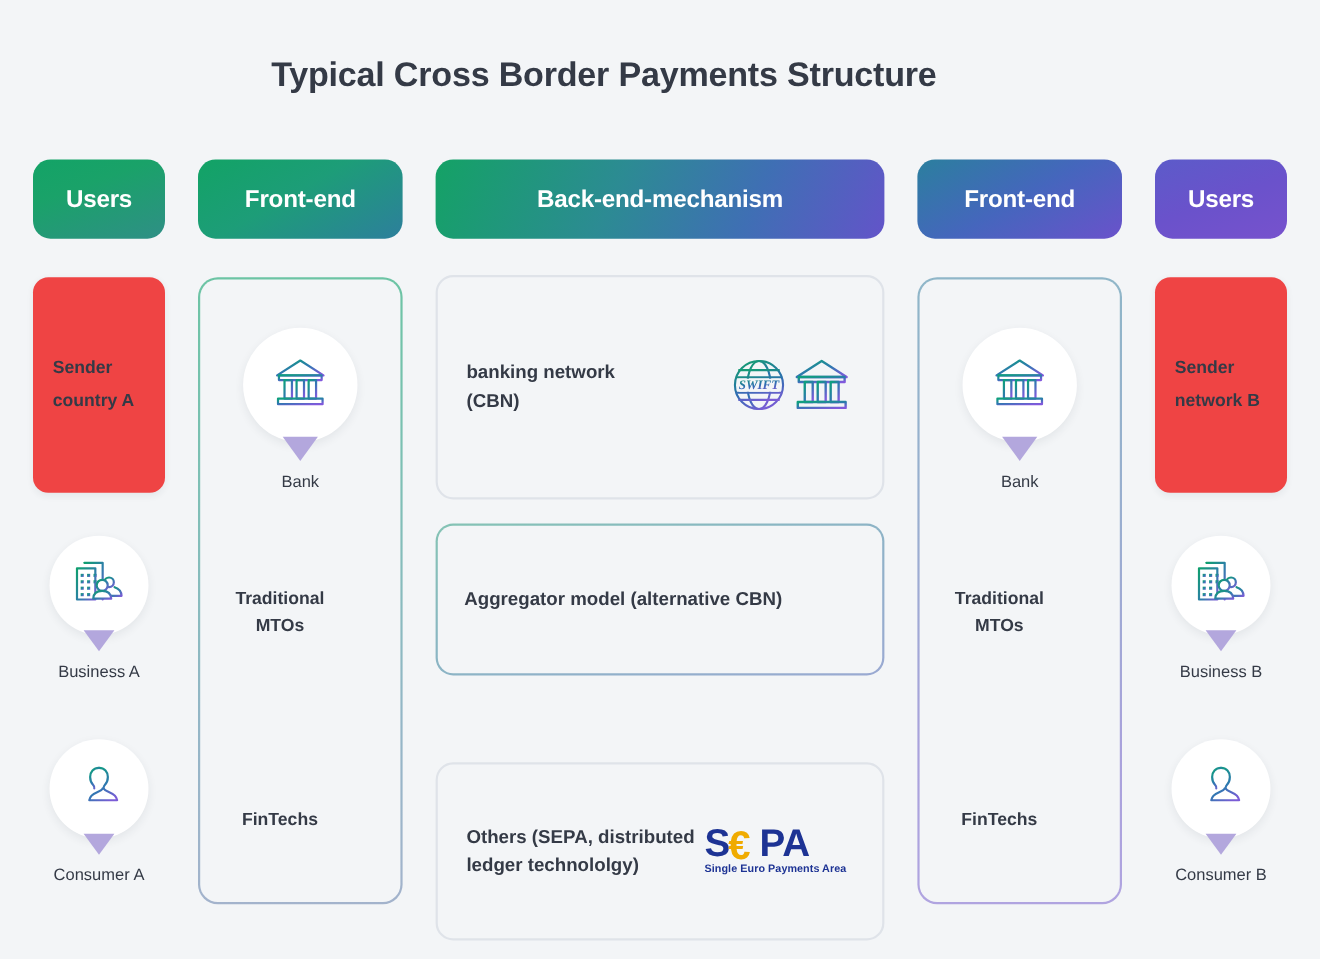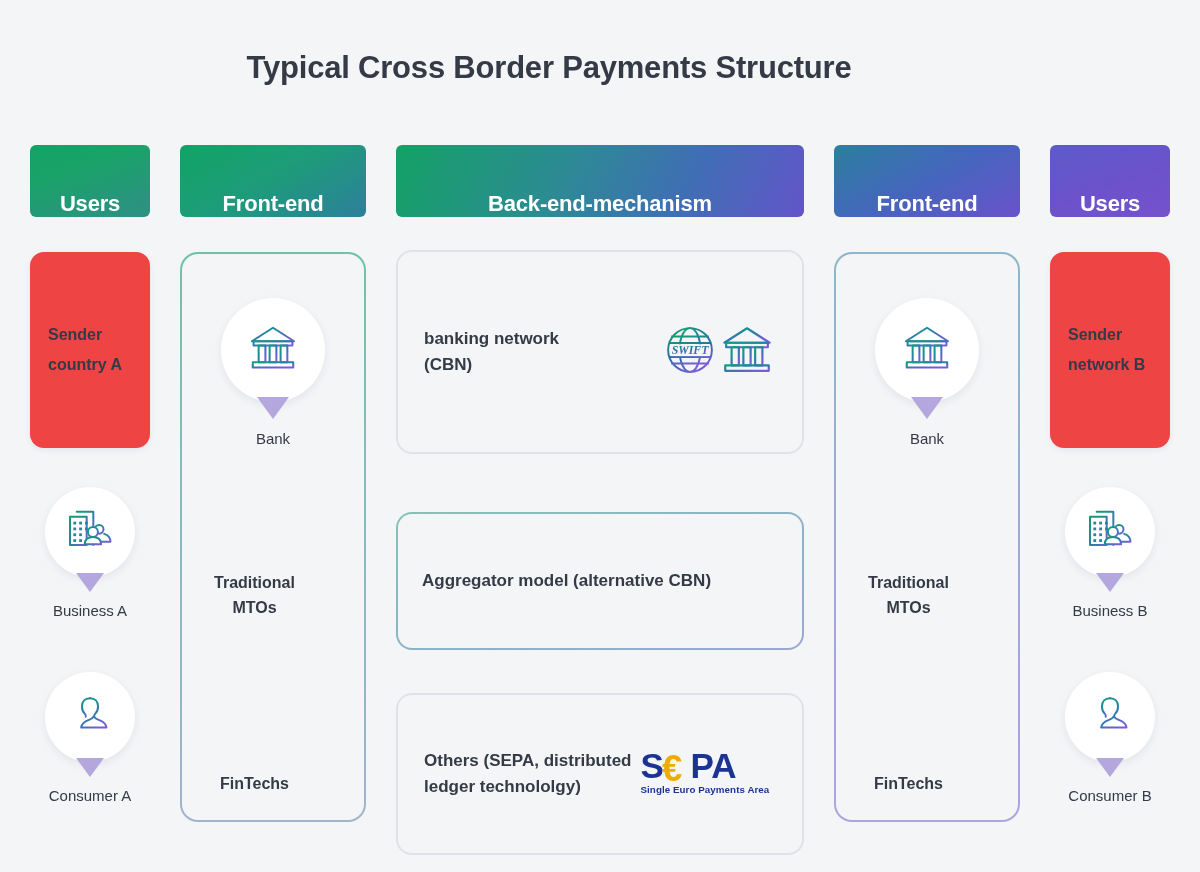--- a/index.html
+++ b/index.html
@@ -25,23 +25,23 @@
     font-weight: bold;
     letter-spacing: -0.2px;
     color: #343a46;
   }
 
   
   .hdr {
     position: absolute;
     top: 145px;
     height: 72px;
-    border-radius: 6px;
+    border-radius: 16px;
     display: flex;
-    align-items: flex-end;
+    align-items: center;
     justify-content: center;
     color: #ffffff;
     font-size: 22px;
     font-weight: bold;
     letter-spacing: -0.2px;
   }
   .hdr-users-a     { left: 30px;  width: 120px; background: linear-gradient(160deg,#13a366 0%,#1aa269 35%,#2f8f86 100%); }
   .hdr-front-a     { left: 180px; width: 186px; background: linear-gradient(150deg,#12a365 0%,#1d9d78 45%,#2d7f9c 100%); }
   .hdr-backend     { left: 396px; width: 408px; background: linear-gradient(115deg,#14a265 0%,#2c8b93 40%,#3f6fb4 70%,#6354c9 100%); }
   .hdr-front-b     { left: 834px; width: 186px; background: linear-gradient(150deg,#2b7f9e 0%,#4566bd 50%,#6a52cb 100%); }
@@ -90,21 +90,21 @@
     left: 396px;
     width: 408px;
     border-radius: 16px;
     background: #f3f5f7;
     display: flex;
     align-items: center;
     padding: 0 26px;
   }
   .bebox-plain { border: 2px solid #dfe3e9; }
   .bebox-cbn   { top: 250px; height: 204px; }
-  .bebox-agg   { top: 512px; height: 138px; padding: 2px;
+  .bebox-agg   { top: 476px; height: 138px; padding: 2px;
                  background: linear-gradient(160deg,#84c3b4 0%,#8ab6c3 40%,#9aa9d2 100%); justify-content: center; }
   .bebox-agg > .inner {
     width: 100%; height: 100%;
     background: #f3f5f7; border-radius: 14px;
     display: flex; align-items: center; padding: 0 24px;
   }
   .bebox-oth   { top: 693px; height: 162px; }
 
   .be-text {
     font-size: 17px;
@@ -144,21 +144,20 @@
 
   
   .coltext {
     position: absolute;
     width: 149px;
     text-align: center;
     font-size: 16px;
     font-weight: bold;
     line-height: 1.55;
     color: #343a46;
-    margin-top: 38px;
   }
 
   .sepa-wrap { display: flex; flex-direction: column; align-items: center; }
 </style>
 </head>
 <body>
 
 <div class="title">Typical Cross Border Payments Structure</div>
 
 <div class="hdr hdr-users-a">

